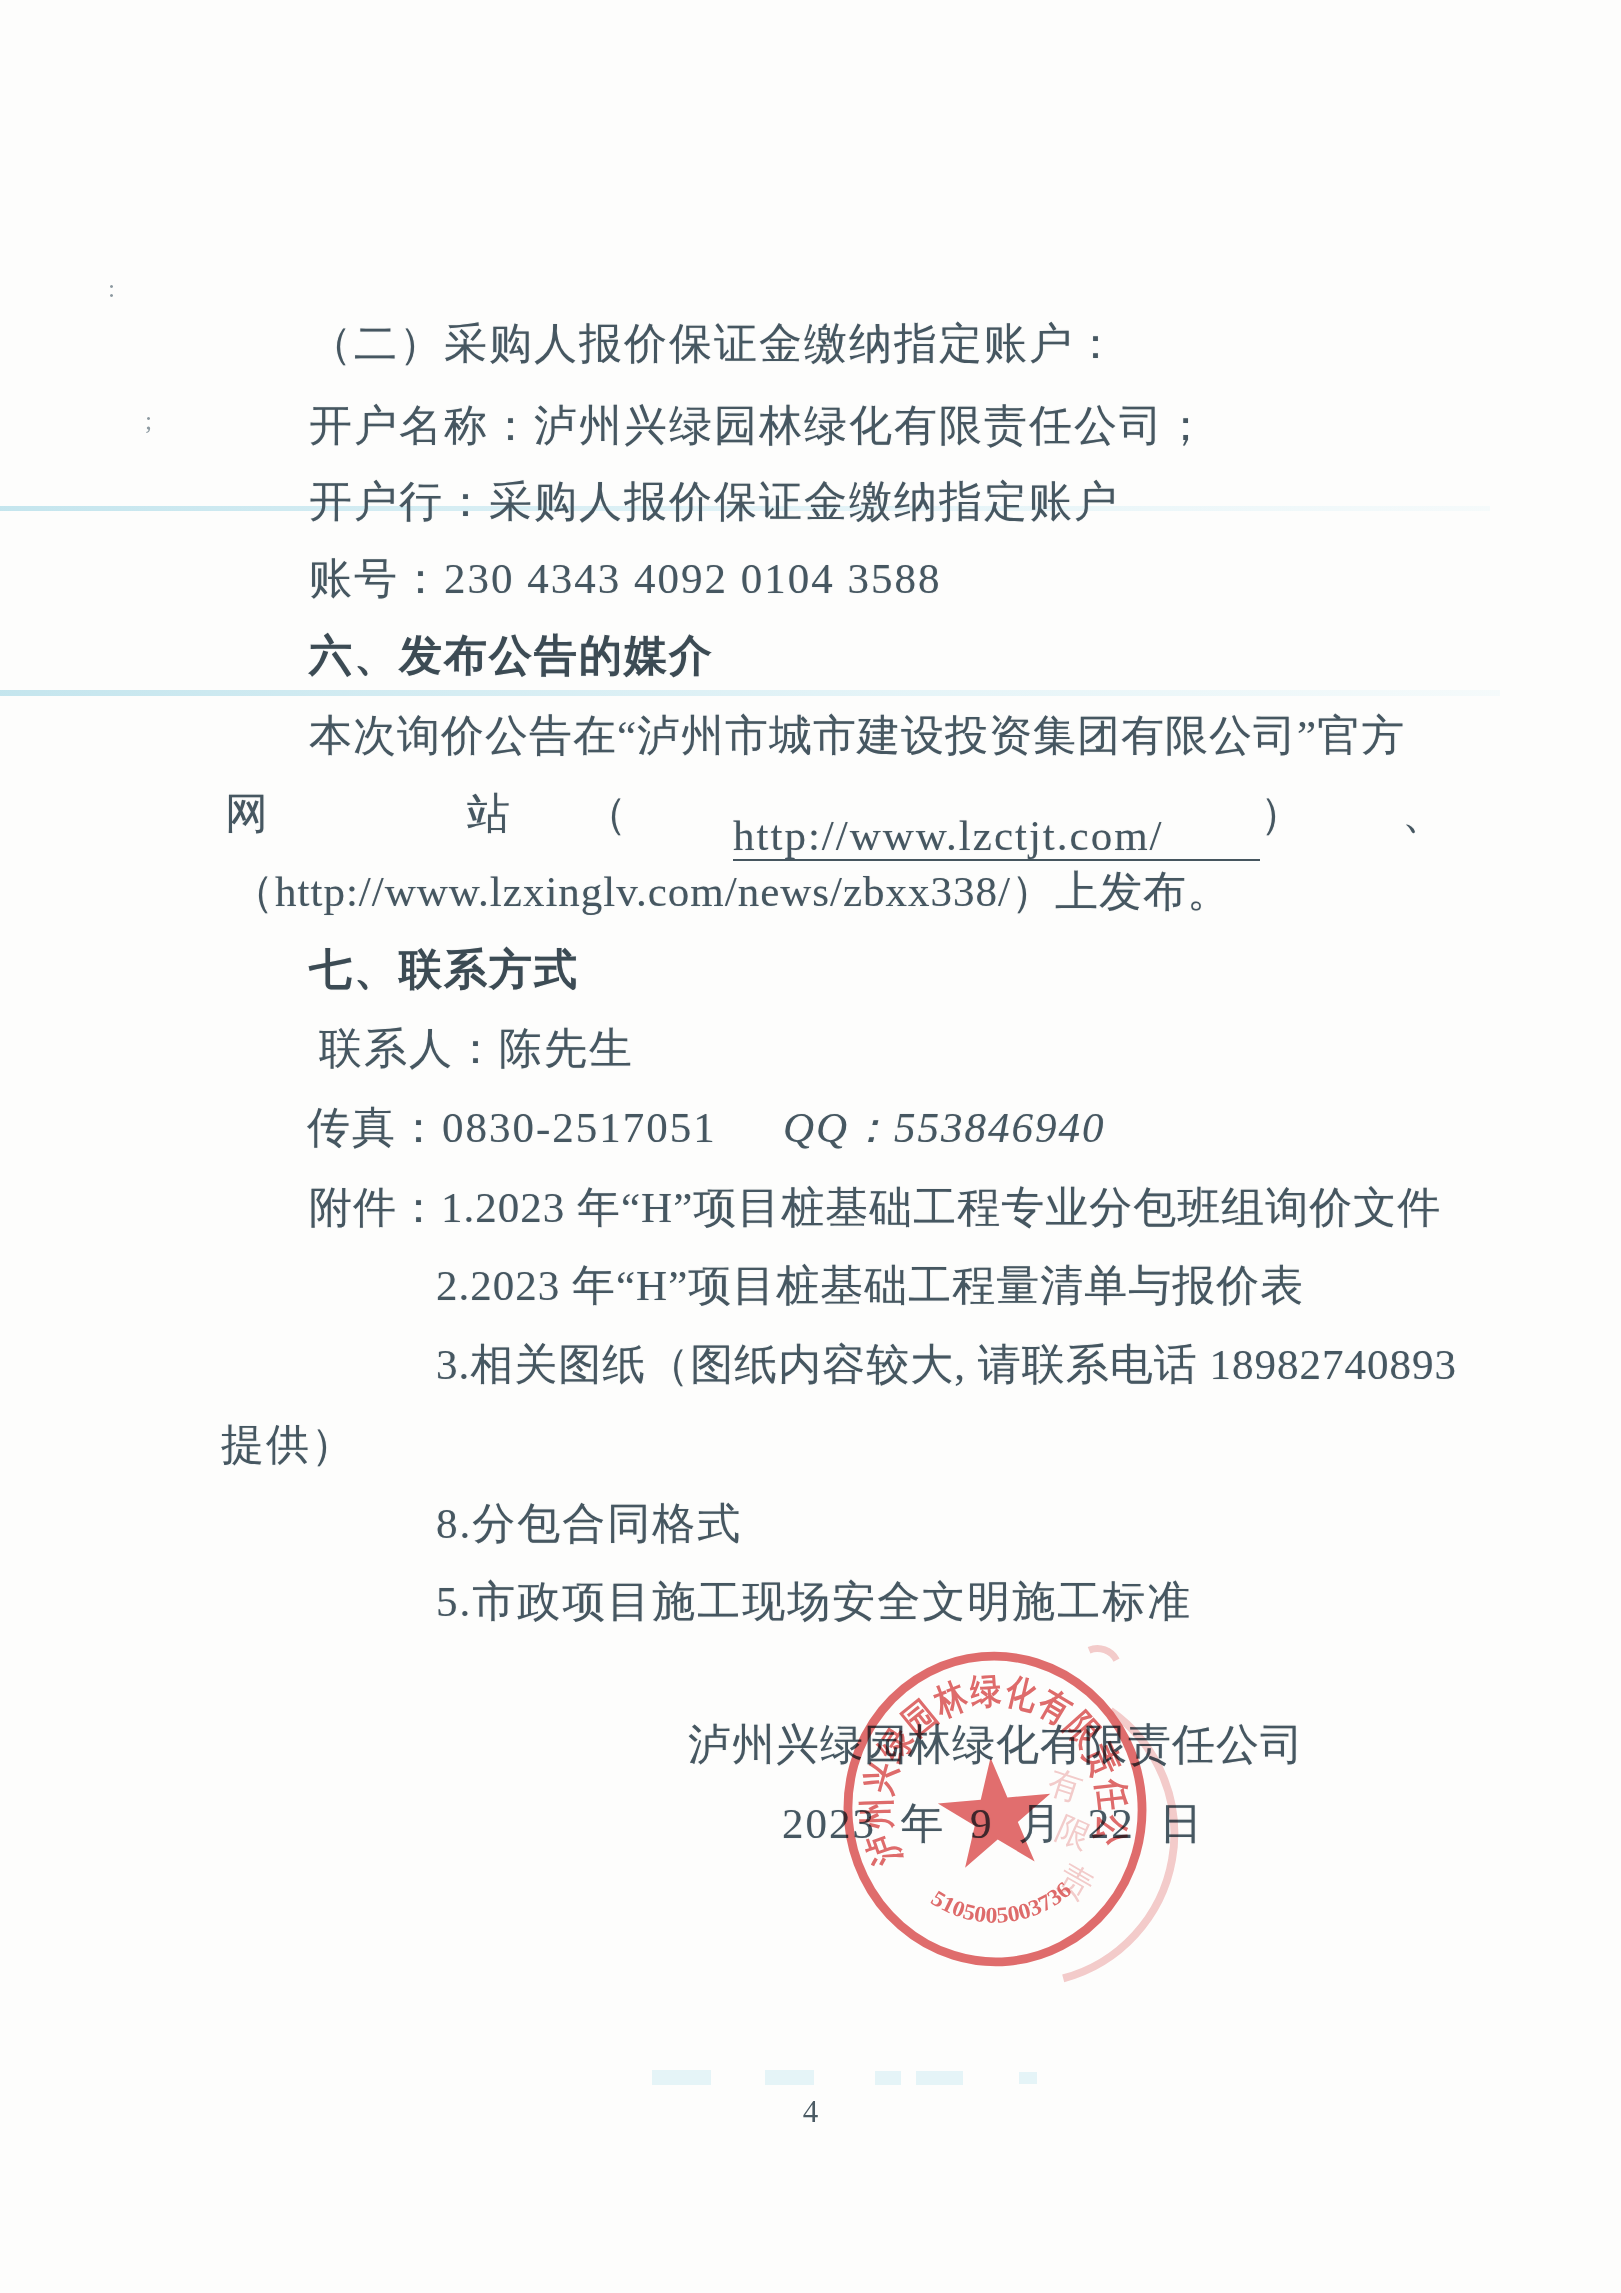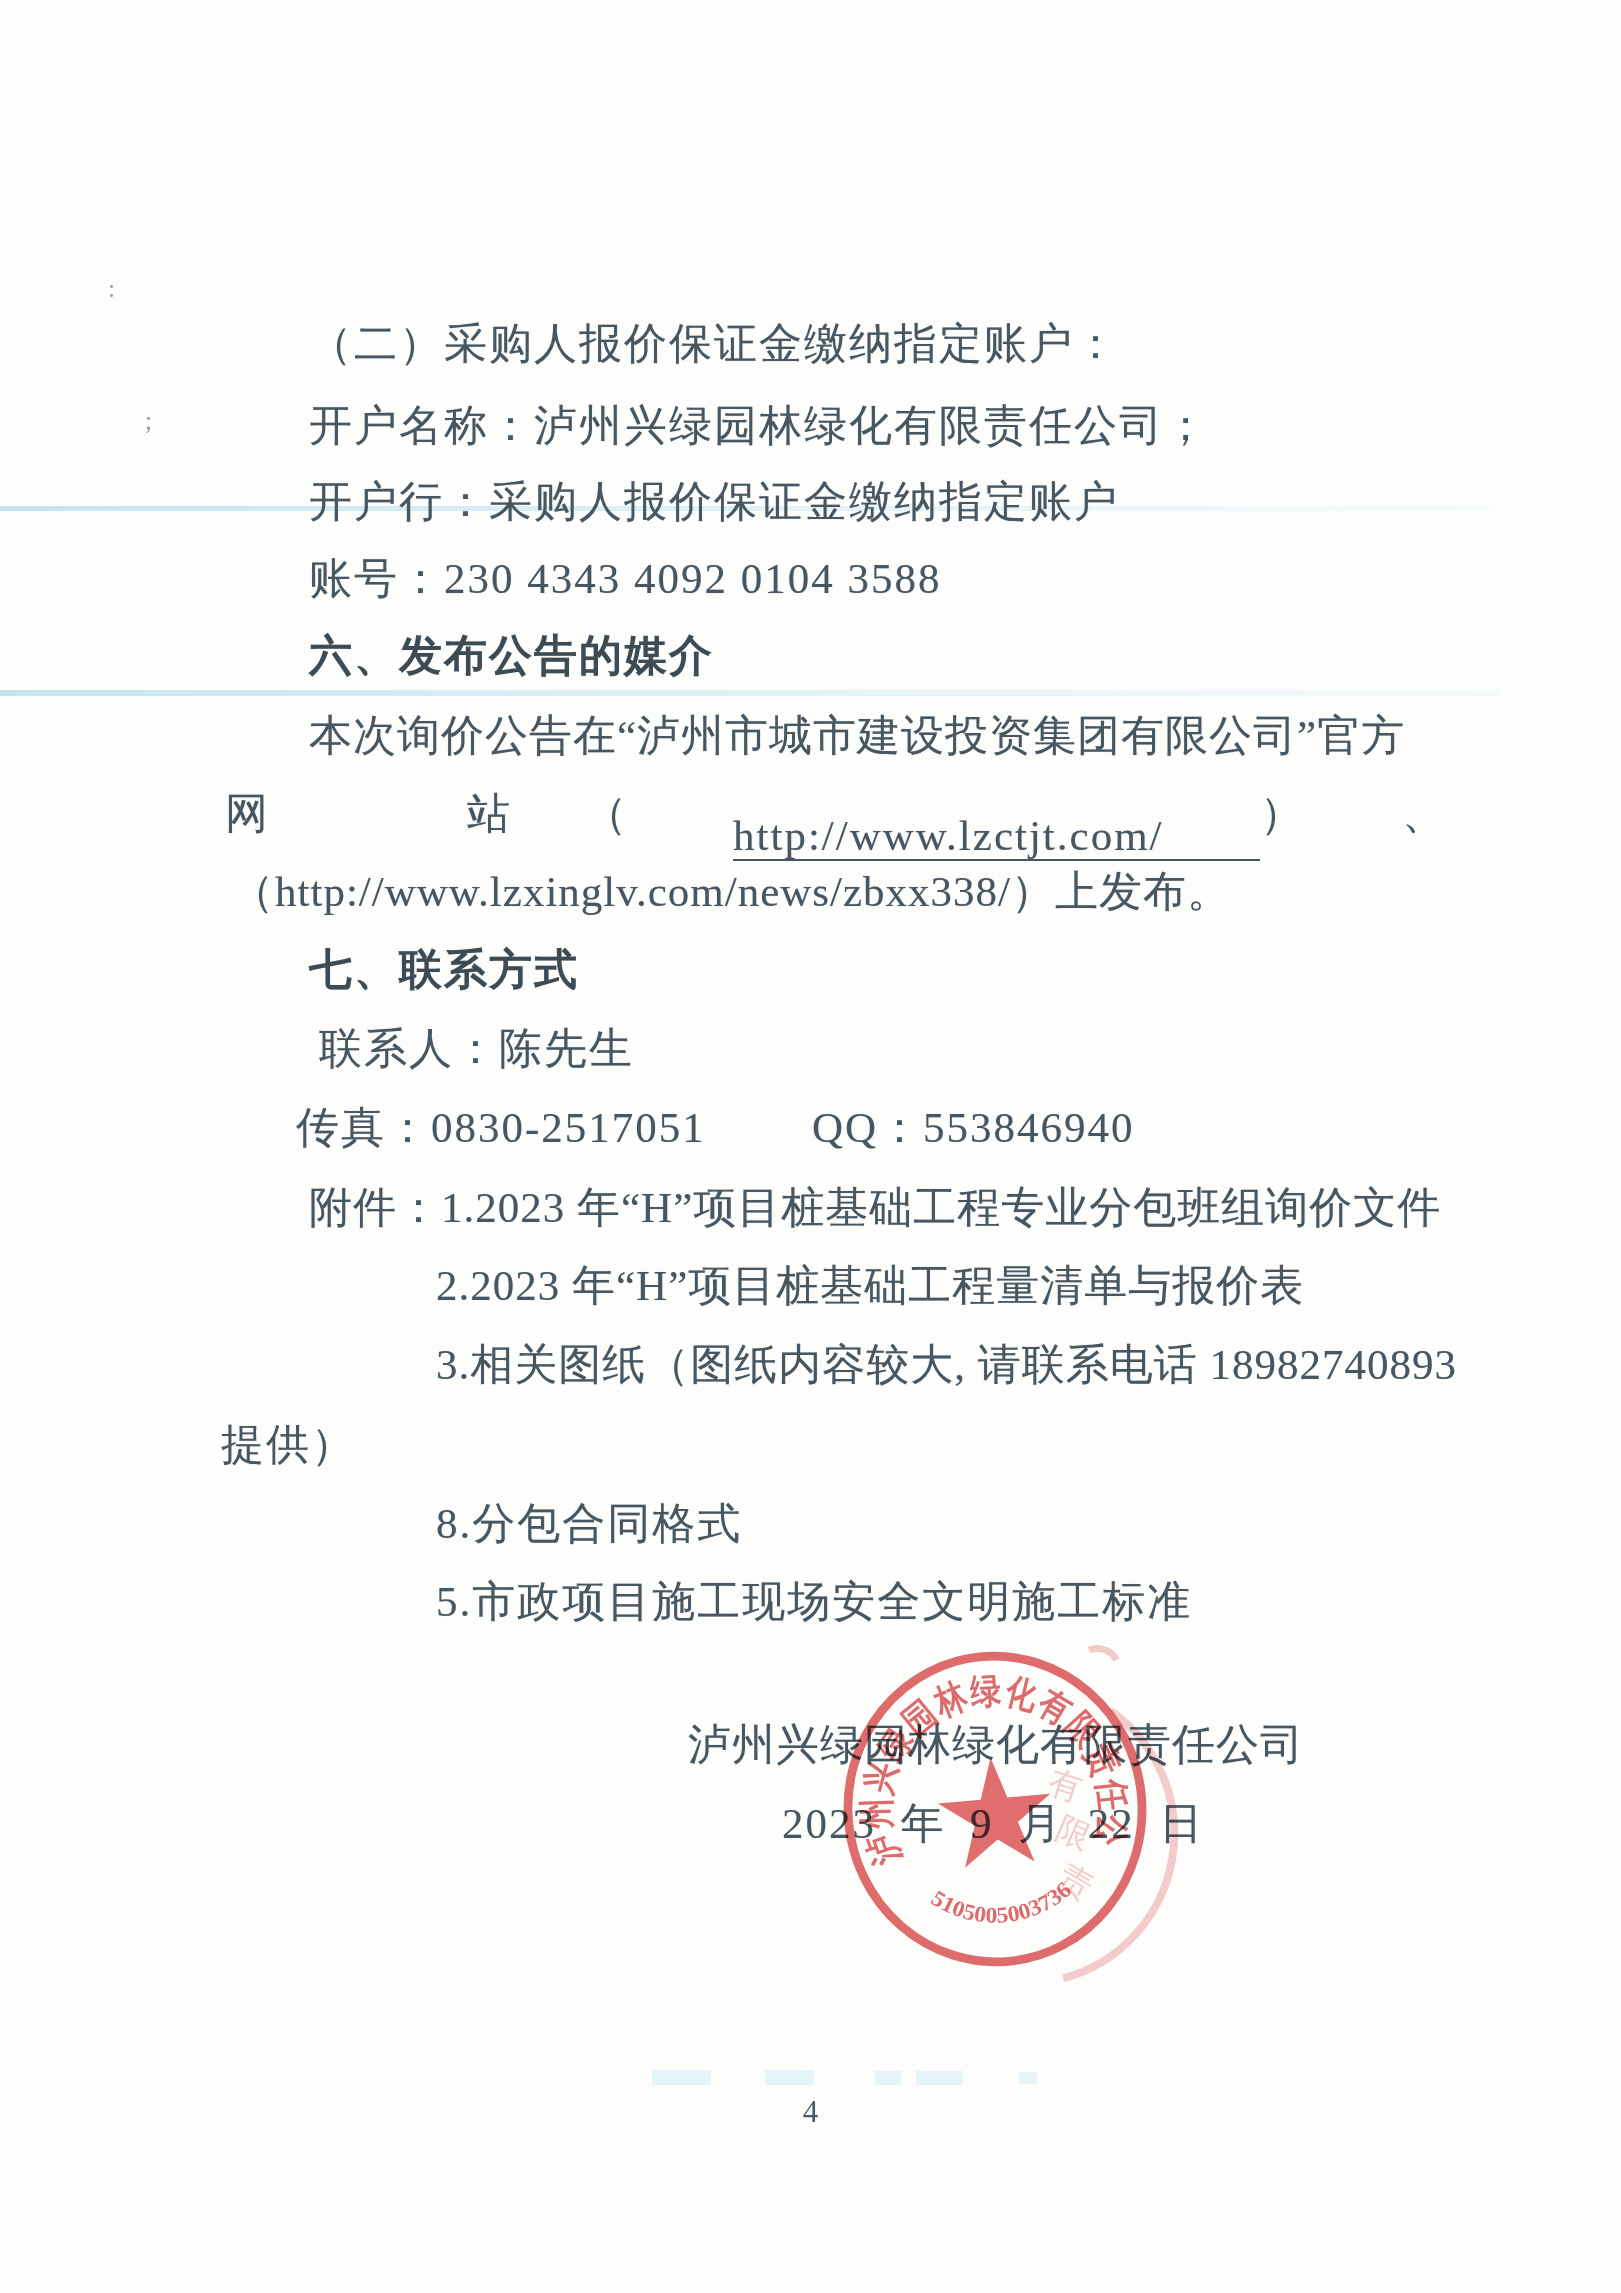--- a/index.html
+++ b/index.html
@@ -93,22 +93,22 @@
 
   <div class="line indent inlineline bold" style="top:946px;">
     <span>七、联系方式</span>
   </div>
 
   <div class="line" style="top:1025px;margin-left:12px;">
     <span style="left:307px;">联系人：陈先生</span>
   </div>
 
   <div class="line" style="top:1104px;">
-    <span style="left:296px;text-align:center;">传真：0830-2517051</span>
-    <span style="left:812px;">QQ：553846940</span>
+    <span style="left:307px;text-align:center;">传真：0830-2517051</span>
+    <span style="left:783px;font-style:italic;">QQ：553846940</span>
   </div>
 
   <div class="line indent inlineline" style="top:1184px;letter-spacing:1px;">
     <span>附件：</span><span>1.2023 年“H”项目桩基础工程专业分包班组询价文件</span>
   </div>
 
   <div class="line indent2 inlineline" style="top:1262px;letter-spacing:1px;">
     <span>2.2023 年“H”项目桩基础工程量清单与报价表</span>
   </div>
 

